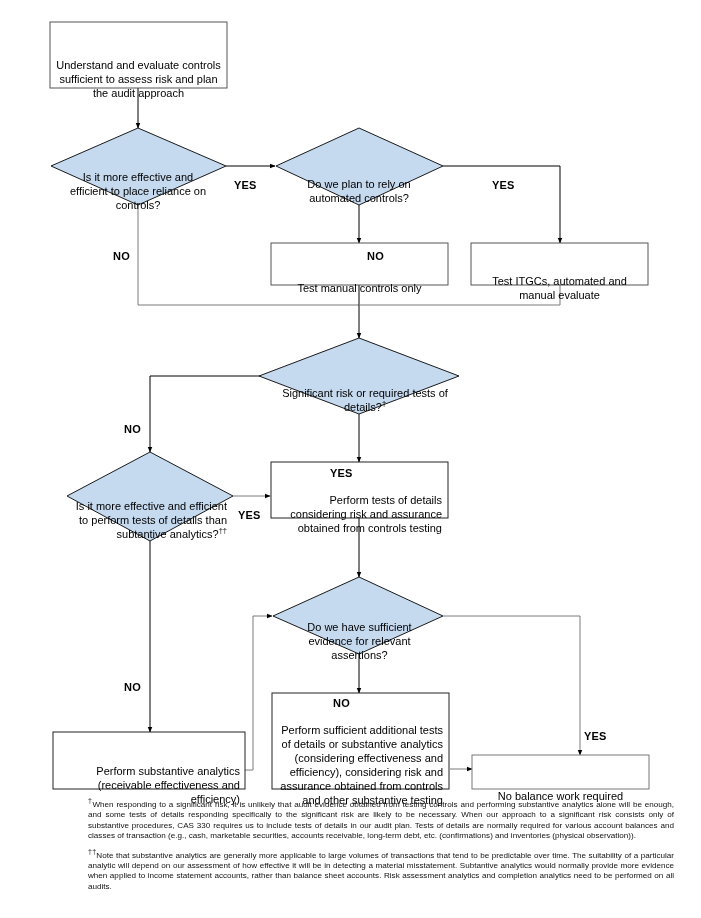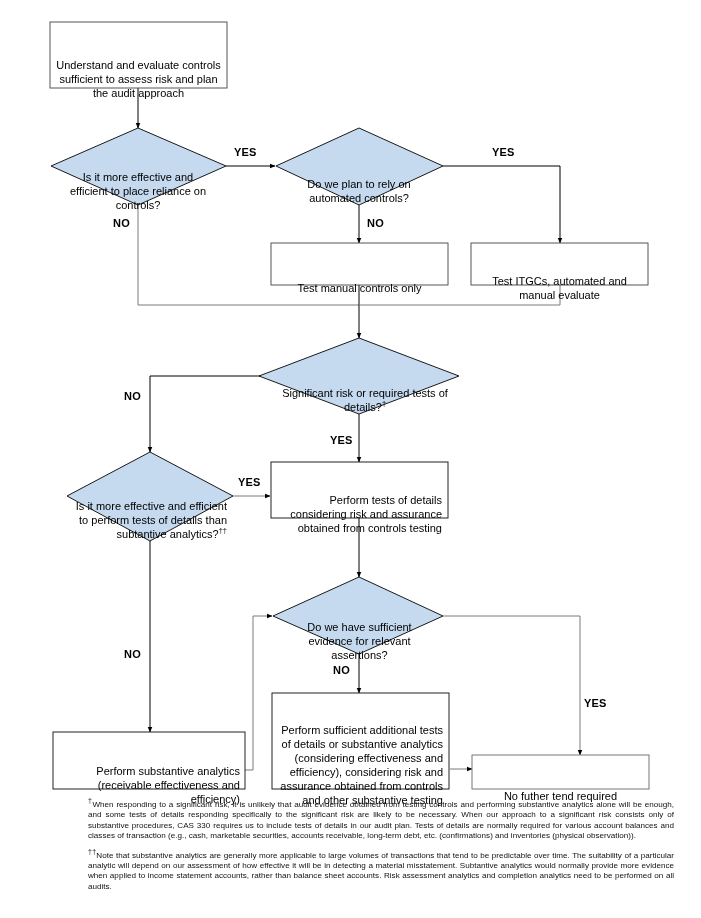--- a/index.html
+++ b/index.html
@@ -40,20 +40,21 @@
     text-align: right;
   }
   .edge-label {
     position: absolute;
     z-index: 4;
     font-size: 11px;
     font-weight: bold;
     color: #000;
     letter-spacing: 0.2px;
     white-space: nowrap;
+    margin-top: 33px;
   }
   .footnotes {
     position: absolute;
     left: 88px;
     top: 800px;
     width: 586px;
     z-index: 5;
   }
   .footnote {
     font-size: 8.1px;
@@ -168,21 +169,21 @@
 </div>
 
 <div class="node-text left-align" style="left:282px; top:466px; width:160px; height:48px;">Perform tests of details considering risk and assurance obtained from controls testing</div>
 
 <div class="node-text" style="left:288px; top:595px; width:143px; height:44px;">Do we have sufficient evidence for relevant assertions?</div>
 
 <div class="node-text left-align" style="left:60px; top:736px; width:180px; height:49px;">Perform substantive analytics (receivable effectiveness and efficiency)</div>
 
 <div class="node-text left-align" style="left:279px; top:697px; width:164px; height:88px;">Perform sufficient additional tests of details or substantive analytics (considering effectiveness and efficiency), considering risk and assurance obtained from controls and other substantive testing</div>
 
-<div class="node-text" style="left:476px; top:757px; width:169px; height:30px;">No futher tend required</div>
+<div class="node-text" style="left:476px; top:757px; width:169px; height:30px;">No balance work required</div>
 
 <div class="edge-label" style="left:234px; top:146px;">YES</div>
 
 <div class="edge-label" style="left:113px; top:217px;">NO</div>
 
 <div class="edge-label" style="left:492px; top:146px;">YES</div>
 
 <div class="edge-label" style="left:367px; top:217px;">NO</div>
 
 <div class="edge-label" style="left:124px; top:390px;">NO</div>

